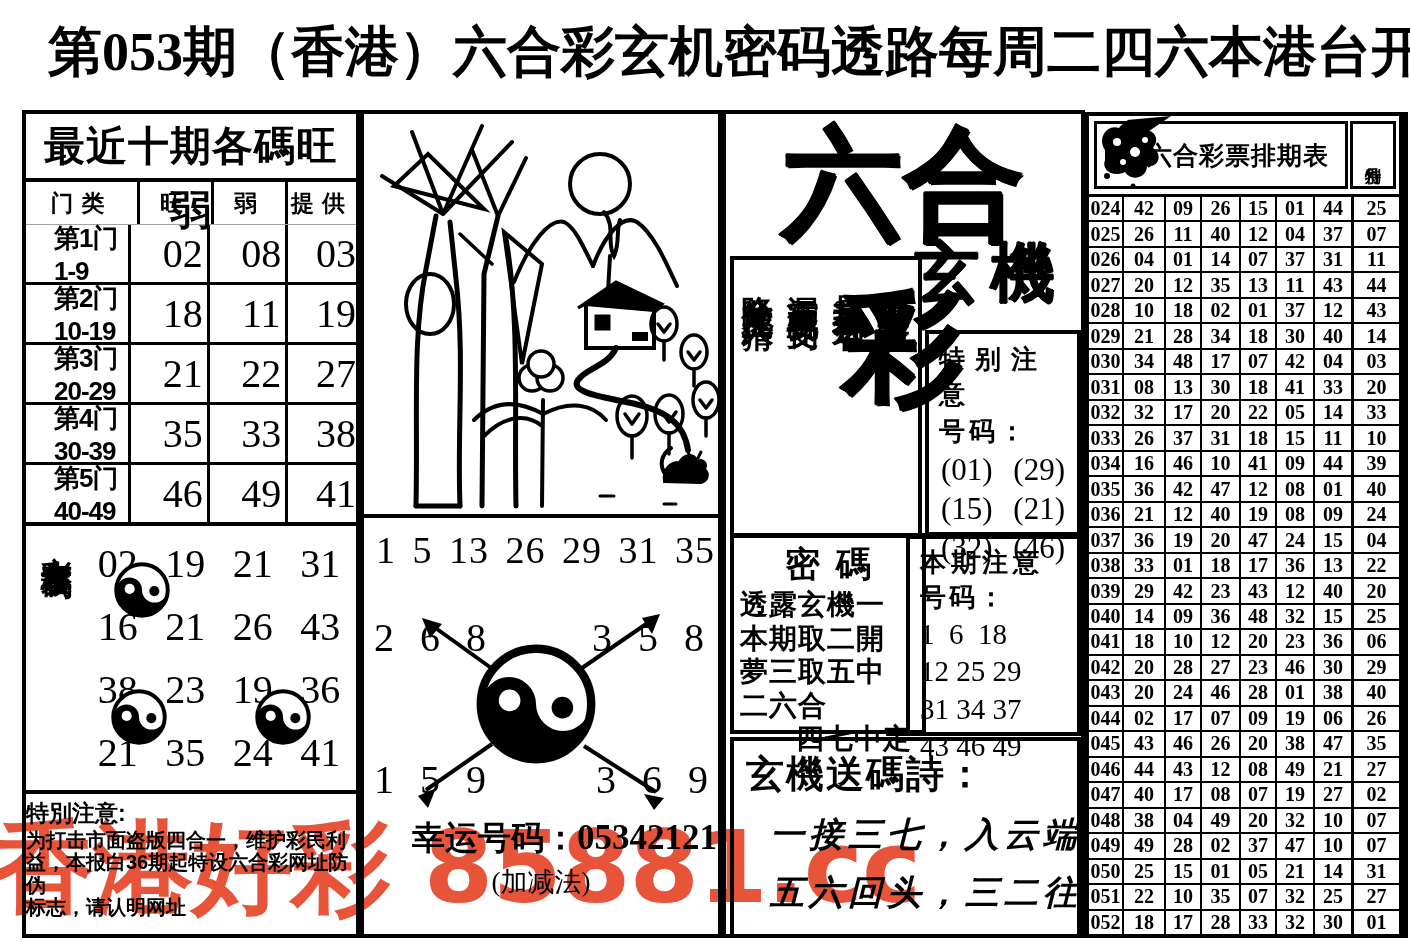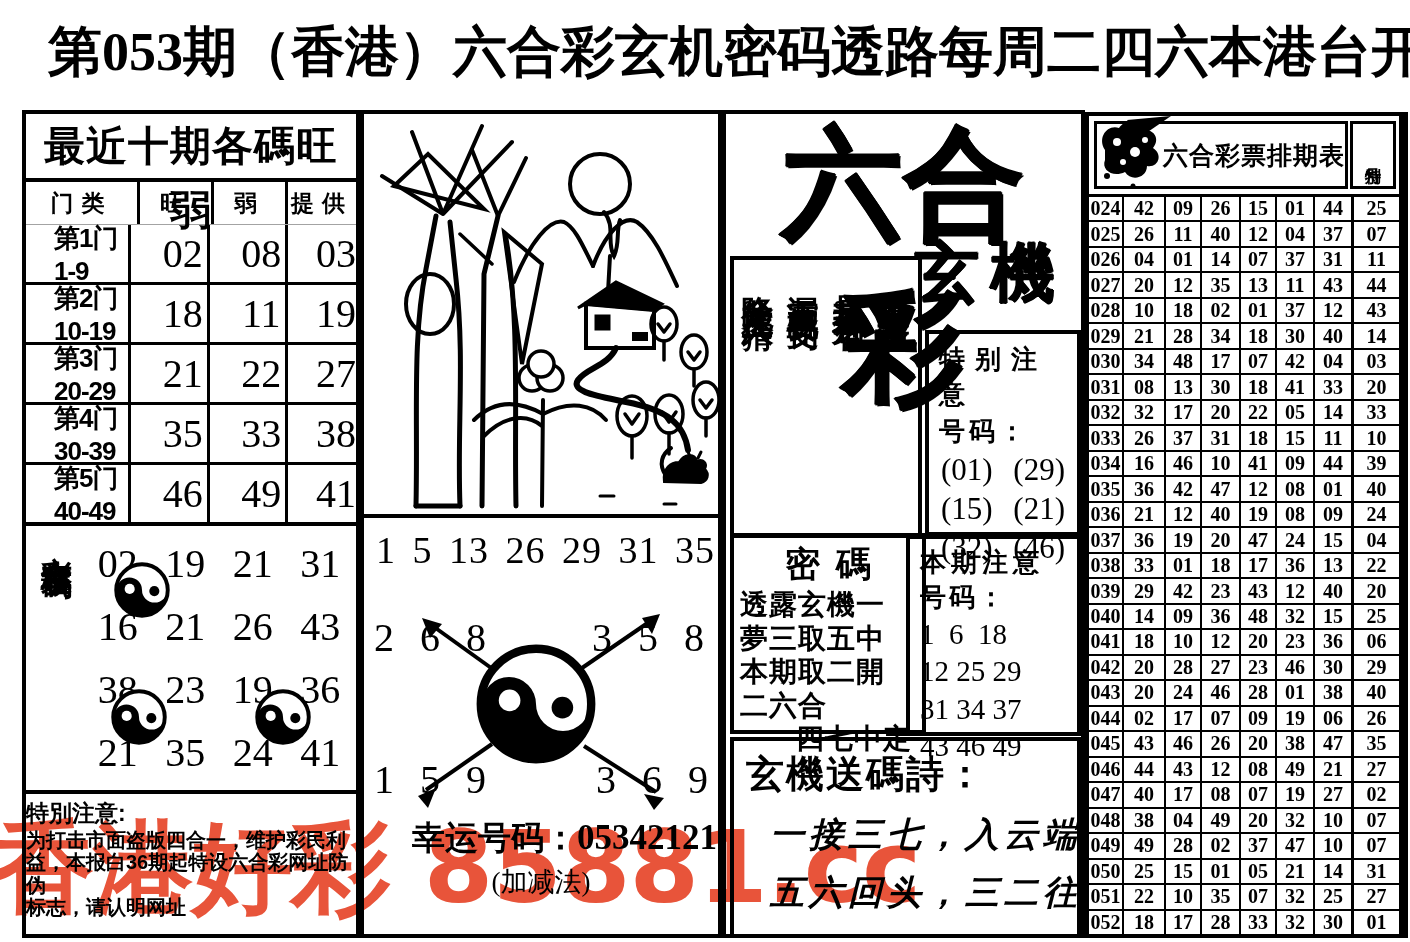--- a/index.html
+++ b/index.html
@@ -89,21 +89,21 @@
   .poem2-title{font-size:38px;font-weight:bold;letter-spacing:2px;font-family:"Liberation Sans",sans-serif;}
   .poem2-line{font-size:34px;font-weight:bold;font-style:italic;margin-top:12px;padding-left:24px;
     letter-spacing:5px;font-family:"Liberation Serif",serif;white-space:nowrap;}
 
   
   #sched{left:1085px;top:112px;width:323px;height:826px;border:4px solid #000;border-right-width:9px;
     box-sizing:border-box;display:flex;flex-direction:column;}
   .sched-head{height:78px;display:flex;border-bottom:3px solid #000;position:relative;}
   .sched-title-wrap{flex:1;margin:5px 2px 5px 5px;border:3px solid #000;position:relative;
     display:flex;align-items:center;justify-content:flex-end;overflow:visible;}
-  .sched-title{font-size:25px;font-weight:bold;letter-spacing:1px;padding-right:0;
+  .sched-title{font-size:25px;font-weight:bold;letter-spacing:1px;padding-right:16px;
     font-family:"Liberation Sans",sans-serif;}
   .stamp{position:absolute;left:-4px;top:-8px;}
   .sp-head{width:40px;margin:5px 3px 5px 0;border:3px solid #000;writing-mode:vertical-rl;
     text-orientation:upright;font-size:16px;font-weight:bold;line-height:1;display:flex;
     align-items:center;justify-content:center;font-family:"Liberation Sans",sans-serif;}
   .sched-body{flex:1;display:flex;flex-direction:column;}
   .s-row{flex:1;display:flex;border-bottom:2px solid #000;}
   .s-row:last-child{border-bottom:none;}
   .s-cell{border-right:2px solid #000;box-sizing:border-box;display:flex;align-items:center;
     justify-content:center;font-size:20px;font-weight:bold;}
@@ -347,22 +347,22 @@
             <span>(32)</span>
             <span>(46)</span>
           </div>
         </div>
     </div>
 
     <div class="pw-box">
       <div class="pw-title">密碼</div>
       <div id="pw-lines">
           <div class="pw-line">透露玄機一</div>
+          <div class="pw-line">本期取二開</div>
           <div class="pw-line">夢三取五中</div>
-          <div class="pw-line">本期取二開</div>
           <div class="pw-line">二六合</div>
           <div class="pw-line">四七中定</div>
         </div>
     </div>
 
     <div class="cur-box">
       <div class="cur-title">本期注意</div>
       <div class="cur-sub">号码：</div>
       <div id="cur-rows">
           <div class="cur-row">1  6  18</div>

